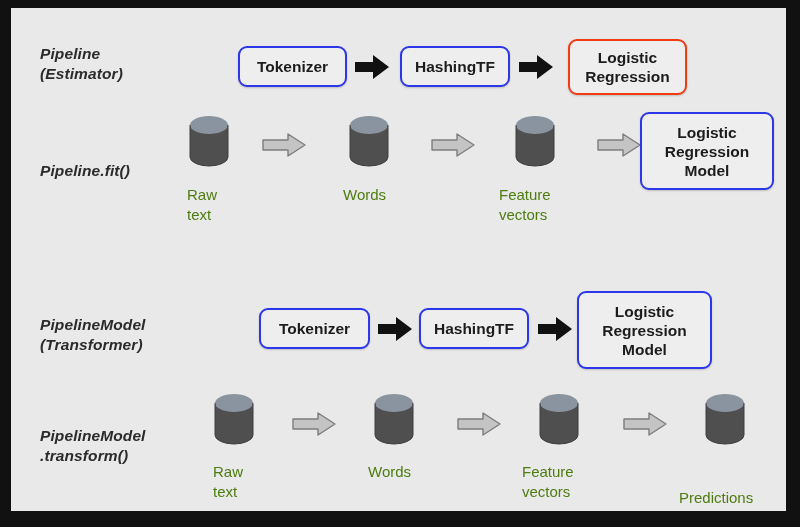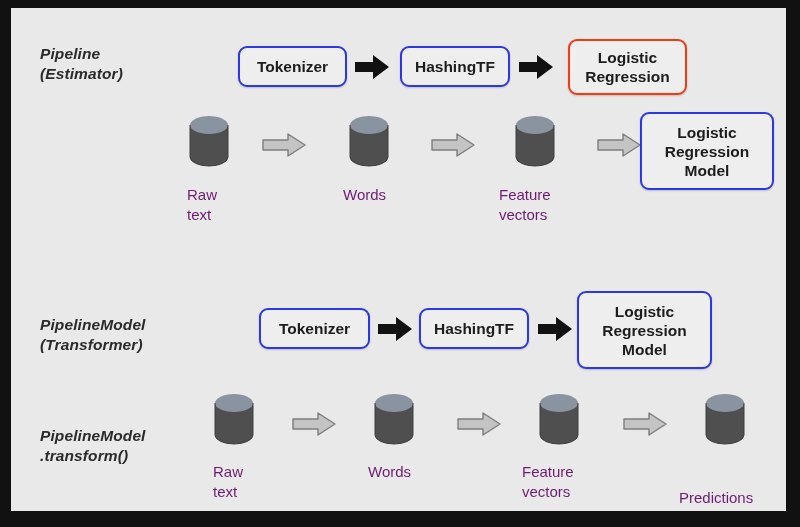--- a/index.html
+++ b/index.html
@@ -80,21 +80,21 @@
     position: absolute;
     width: 40px;
     height: 52px;
   }
   .cyl svg { display: block; width: 100%; height: 100%; }
 
   .cyl-label {
     position: absolute;
     font-size: 15px;
     line-height: 20px;
-    color: #701a75;
+    color: #4d7c0f;
     text-align: left;
     white-space: pre-line;
     font-weight: normal;
   }
 </style>
 </head>
 <body>
 
 <div id="canvas">
   <div id="slide">
@@ -114,20 +114,21 @@
 
     <div class="arrow-black" style="left:508px; top:46px;">
       <svg viewBox="0 0 34 26" preserveAspectRatio="none">
         <polygon points="0,8 18,8 18,1 34,13 18,25 18,18 0,18" fill="#111111"></polygon>
       </svg>
     </div>
 
     <div class="stage-box accent-red" style="left:557px; top:31px; width:119px; height:56px;">Logistic
 Regression</div>
 
+    <div class="row-label" style="left:29px; top:153px;">Pipeline.fit()</div>
 
     <div class="cyl" style="left:178px; top:107px;">
       <svg viewBox="0 0 40 52" preserveAspectRatio="none">
         <path d="M1,10 L1,42 A19,9 0 0 0 39,42 L39,10 Z" fill="#4f4f4f"></path>
         <ellipse cx="20" cy="10" rx="19" ry="9" fill="#8a94a0"></ellipse>
         <path d="M1,10 L1,42 A19,9 0 0 0 39,42 L39,10" fill="none" stroke="#3e3e3e" stroke-width="1"></path>
       </svg>
     </div>
     <div class="cyl-label" style="left:176px; top:177px;">Raw
 text</div>

